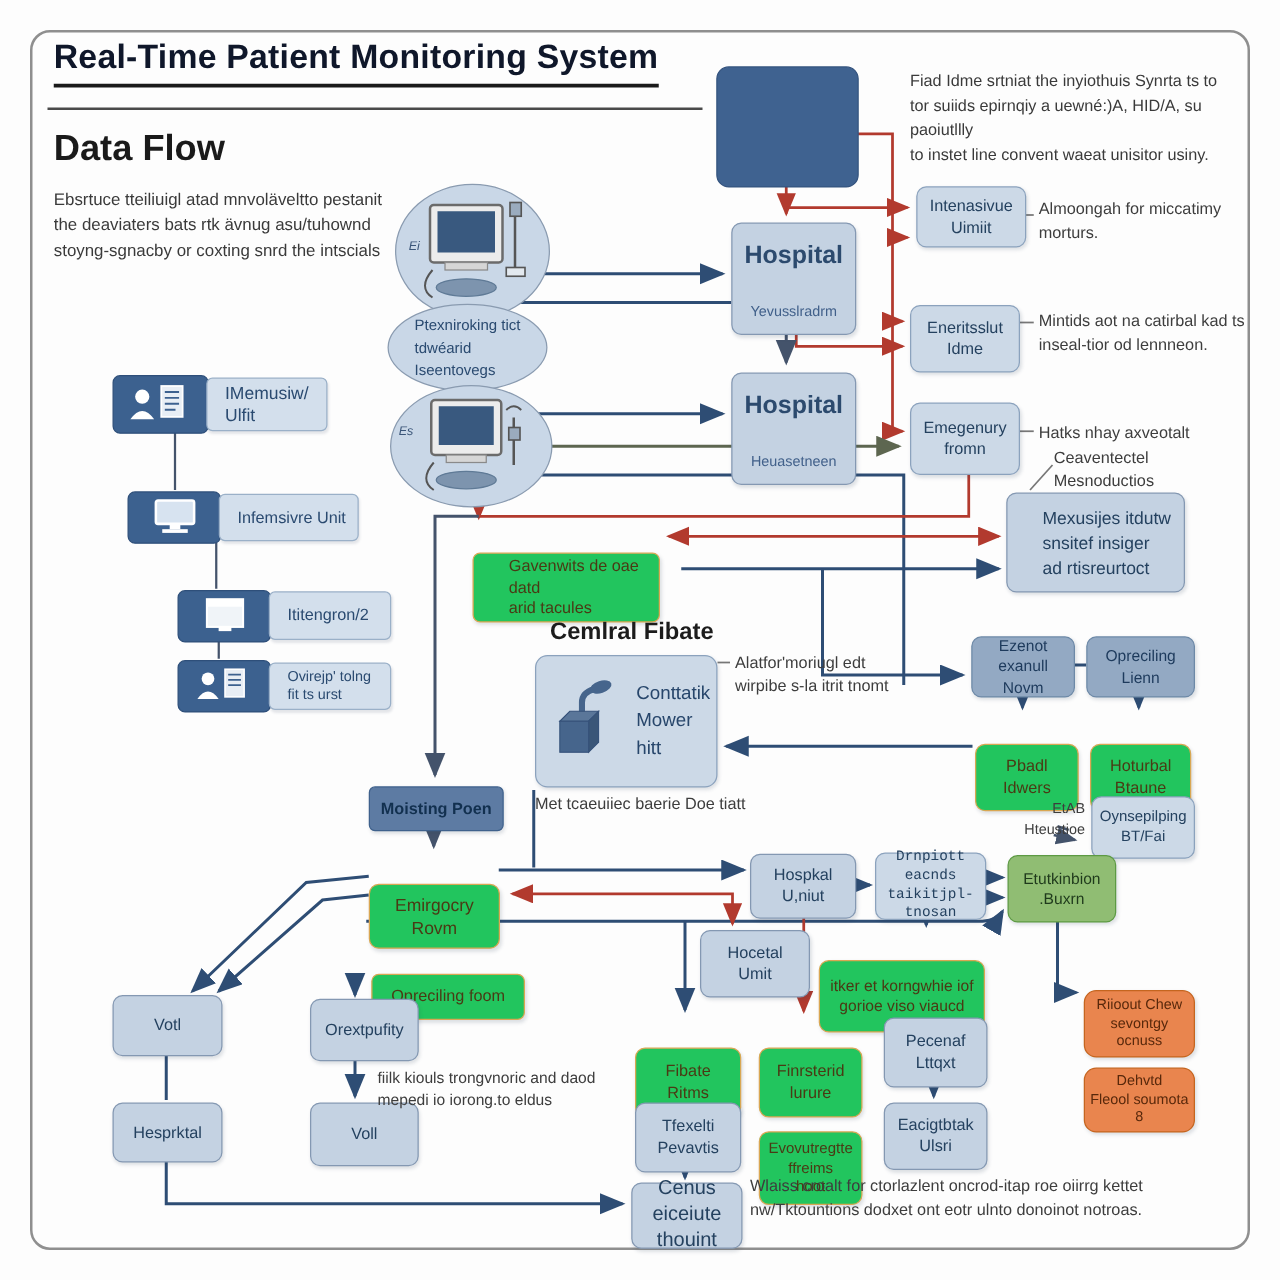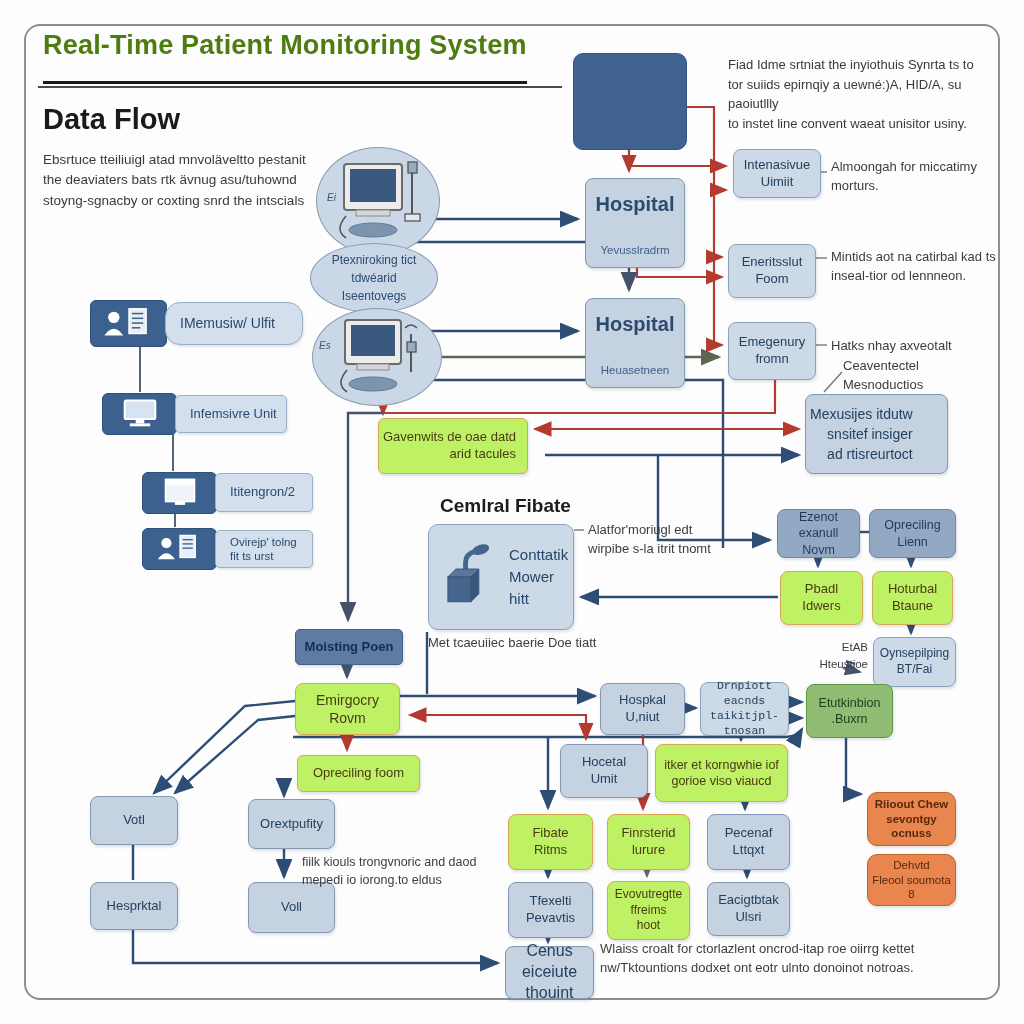--- a/index.html
+++ b/index.html
@@ -3,55 +3,55 @@
 <meta charset="utf-8">
 <style>
   html,body{margin:0;padding:0;background:#ffffff;}
   #canvas{position:relative;width:1024px;height:1024px;background:#fdfdfd;
           font-family:"Liberation Sans",sans-serif;overflow:hidden;}
   .frame{position:absolute;left:24px;top:24px;width:972px;height:972px;
          border:2px solid #8f8f8f;border-radius:16px;background:transparent;}
   .abs{position:absolute;}
   .preline{white-space:pre-line;}
   h1.title{position:absolute;left:43px;top:30px;margin:0;font-size:27px;font-weight:bold;
-           color:#4d7c0f;letter-spacing:.2px;border-bottom:3px solid #1a1a1a;padding-bottom:20px;}
+           color:#0f172a;letter-spacing:.2px;border-bottom:3px solid #1a1a1a;padding-bottom:6px;}
   .divider{position:absolute;left:38px;top:86px;width:524px;height:2px;background:#4a4a4a;}
   h2.section{position:absolute;left:43px;top:103px;margin:0;font-size:29px;font-weight:bold;color:#1a1a1a;}
   .para{position:absolute;font-size:13.5px;line-height:1.5;color:#3a3a3a;}
   .node{position:absolute;border-radius:8px;border:1.6px solid #8498b2;background:#c4d2e2;
         display:flex;align-items:center;justify-content:center;text-align:center;
         color:#24415f;font-size:12.5px;line-height:1.3;white-space:pre-line;
         box-shadow:1px 2px 3px rgba(40,60,90,.15);}
   .bluelight{background:#ccd9e7;border-color:#8ba2bd;}
   .midblue{background:#93a9c3;border-color:#6d89a7;color:#1d3a5c;}
   .slate{background:#5d7ba3;border-color:#3f618c;color:#12304f;font-weight:bold;}
-  .orange{background:#bef264;border-color:#d9a753;color:#4a3a14;}
+  .orange{background:#22c55e;border-color:#d9a753;color:#4a3a14;margin-top:24px;}
   .green{background:#90bd73;border-color:#5d9a43;color:#1f3a1c;}
   .redorange{background:#e9854e;border-color:#c5651f;color:#58280b;border-radius:10px;}
   .ellipse{position:absolute;border-radius:50%;background:#c9d7e7;border:1.6px solid #8a9bb0;
-           display:flex;align-items:center;justify-content:center;text-align:center;
+           display:flex;align-items:center;justify-content:center;
            color:#2a4a70;font-size:12px;line-height:1.5;white-space:pre-line;}
   .bigsquare{position:absolute;left:573px;top:53px;width:112px;height:95px;background:#3f6290;
              border:1.5px solid #35547f;border-radius:10px;}
   .hospital{flex-direction:column;justify-content:space-between;padding:12px 6px 9px 6px;box-sizing:border-box;}
   .hospital .htitle{font-size:20px;font-weight:bold;color:#2c4a6e;}
   .hospital .hsub{font-size:11.5px;color:#41608a;}
   .ann{position:absolute;font-size:13px;line-height:1.45;color:#3d3d3d;text-align:left;}
   .icon-sq{position:absolute;background:#3c618f;border:1.5px solid #2e4f7a;border-radius:6px;
            display:flex;align-items:center;justify-content:center;}
   .listbar{position:absolute;background:#d3dfec;border:1.5px solid #9ab0c8;border-radius:5px;
            display:flex;align-items:center;padding-left:14px;box-sizing:border-box;
            color:#2a4a70;font-size:14px;white-space:pre-line;line-height:1.25;
            box-shadow:1px 2px 2px rgba(40,60,90,.12);}
   .tiny-label{position:absolute;font-size:10px;font-style:italic;color:#3a5578;}
   .server-heading{position:absolute;left:440px;top:495px;font-size:19px;font-weight:bold;color:#1c1c1c;}
   svg.layer{position:absolute;left:0;top:0;z-index:1;}
   .node,.ellipse,.icon-sq,.listbar,.bigsquare{z-index:2;}
   .ann,.tiny-label,h1.title,h2.section,.para,.server-heading{z-index:3;}
-  .leftalign{justify-content:flex-start;text-align:right;padding-left:4px;box-sizing:border-box;}
+  .leftalign{justify-content:flex-start;text-align:left;padding-left:28px;box-sizing:border-box;}
 </style>
 </head>
 <body>
 
 <div id="canvas">
   <div class="frame"></div>
 
   <svg class="layer" width="1024" height="1024">
     <defs>
       <marker id="aB" markerWidth="9" markerHeight="8" refX="7.5" refY="3.5" orient="auto-start-reverse">
@@ -200,21 +200,21 @@
     <span class="htitle">Hospital</span>
     <span class="hsub">Heuasetneen</span>
   </div>
 
   <div class="node bluelight" style="left:733px;top:149px;width:86px;height:47px;font-size:13px;">Intenasivue
 Uimiit</div>
   <div class="ann preline" style="left:831px;top:158px;">Almoongah for miccatimy
 morturs.</div>
 
   <div class="node bluelight" style="left:728px;top:244px;width:86px;height:52px;font-size:13px;">Eneritsslut
-Foom</div>
+Idme</div>
   <div class="ann preline" style="left:831px;top:248px;">Mintids aot na catirbal kad ts
 inseal-tior od lennneon.</div>
 
   <div class="node bluelight" style="left:728px;top:322px;width:86px;height:56px;font-size:13px;">Emegenury
 fromn</div>
   <div class="ann preline" style="left:831px;top:337px;">Hatks nhay axveotalt</div>
   <div class="ann preline" style="left:843px;top:357px;">Ceaventectel
 Mesnoductios</div>
 
   <div class="node leftalign" style="left:805px;top:394px;width:143px;height:80px;font-size:14px;line-height:1.45;">Mexusijes itdutw
@@ -227,21 +227,21 @@
         <path d="M4,32 q10,-14 20,0 z" fill="#fff"></path>
         <rect x="30" y="4" width="18" height="26" fill="#e8eef5" stroke="#fff" stroke-width="1.5"></rect>
         <g stroke="#3c618f" stroke-width="1.6">
           <line x1="33" y1="9" x2="45" y2="9"></line>
           <line x1="33" y1="14" x2="45" y2="14"></line>
           <line x1="33" y1="19" x2="45" y2="19"></line>
           <line x1="33" y1="24" x2="42" y2="24"></line>
         </g>
       </svg>
   </div>
-  <div class="listbar" style="left:165px;top:302px;width:138px;height:43px;border-radius:15px;">IMemusiw/ Ulfit</div>
+  <div class="listbar" style="left:165px;top:302px;width:97px;height:43px;">IMemusiw/ Ulfit</div>
 
   <div class="icon-sq" style="left:102px;top:393px;width:73px;height:40px;">
     <svg width="54" height="34" viewBox="0 0 60 40">
         <rect x="12" y="4" width="36" height="22" rx="2" fill="#d7e3f0" stroke="#fff" stroke-width="2.4"></rect>
         <rect x="25" y="26" width="10" height="5" fill="#fff"></rect>
         <rect x="18" y="31" width="24" height="3.5" fill="#fff"></rect>
       </svg>
   </div>
   <div class="listbar" style="left:175px;top:395px;width:112px;height:38px;font-size:13px;">Infemsivre Unit</div>
 
@@ -334,19 +334,19 @@
   <div class="node orange" style="left:607px;top:881px;width:81px;height:57px;font-size:12px;">Evovutregtte
 ffreims
 hoot</div>
   <div class="node" style="left:707px;top:882px;width:81px;height:52px;font-size:13px;">Eacigtbtak
 Ulsri</div>
   <div class="node" style="left:505px;top:946px;width:87px;height:51px;font-size:16px;">Cenus eiceiute
 thouint</div>
   <div class="ann preline" style="left:600px;top:940px;font-size:13px;">Wlaiss croalt for ctorlazlent oncrod-itap roe oiirrg kettet
 nw/Tktountions dodxet ont eotr ulnto donoinot notroas.</div>
 
-  <div class="node redorange" style="left:867px;top:792px;width:87px;height:52px;font-size:11.5px;font-weight:bold;">Riioout Chew
+  <div class="node redorange" style="left:867px;top:792px;width:87px;height:52px;font-size:11.5px;">Riioout Chew
 sevontgy
 ocnuss</div>
   <div class="node redorange" style="left:867px;top:854px;width:87px;height:50px;font-size:11.5px;">Dehvtd
 Fleool soumota
 8</div>
 </div>
 
 </body></html>

